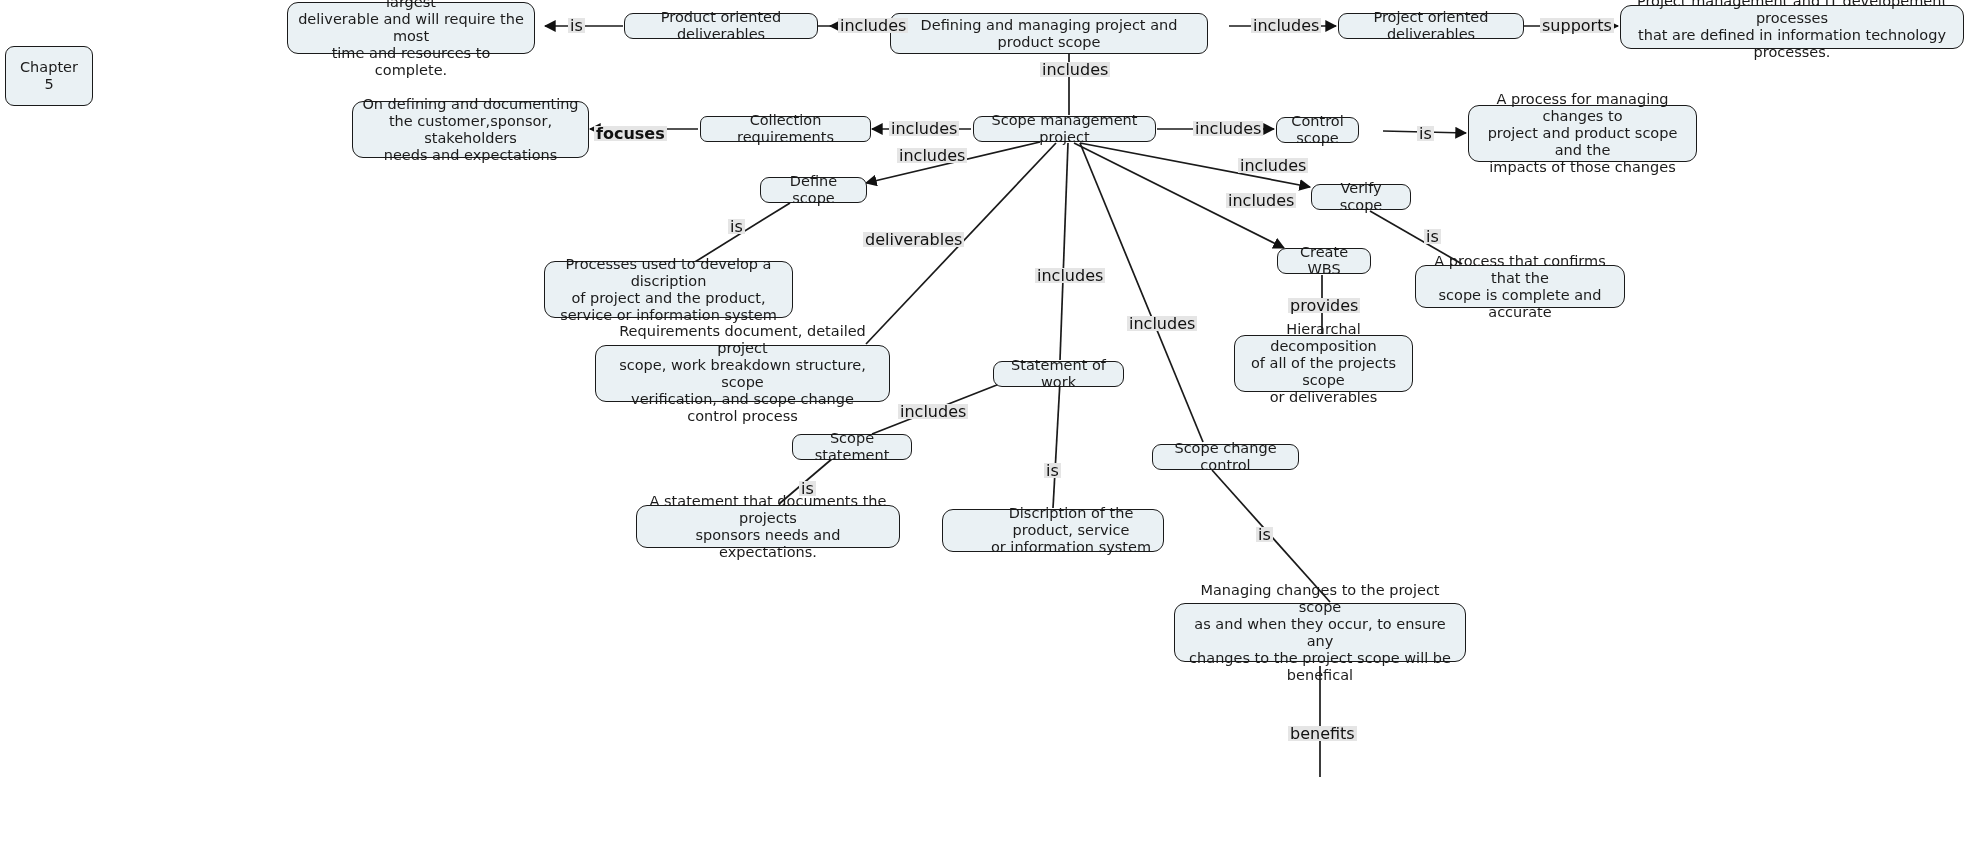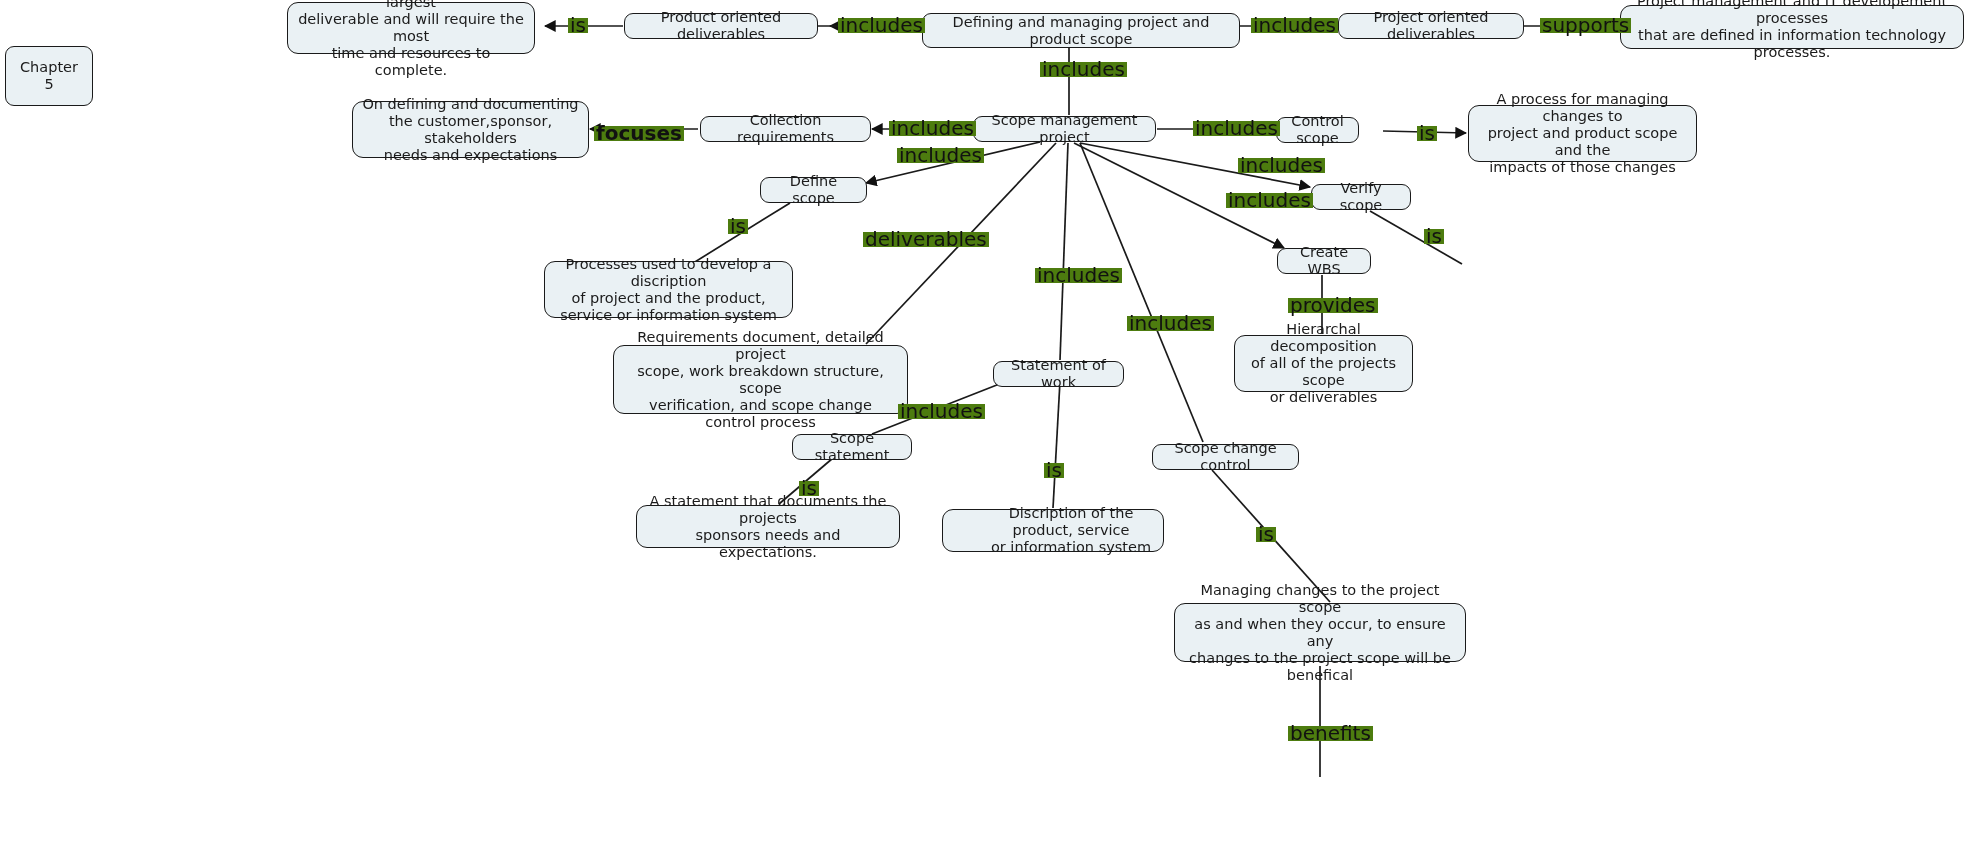--- a/index.html
+++ b/index.html
@@ -37,24 +37,24 @@
     display: flex;
     align-items: center;
     justify-content: center;
     padding: 4px 8px;
     white-space: pre-line;
     z-index: 3;
   }
   .node.tall { border-radius: 11px; }
   .edge-label {
     position: absolute;
-    font-size: 20px;
+    font-size: 16px;
     line-height: 15px;
     color: #111;
-    background: #4d7c0f;
+    background: #e5e5e5;
     padding: 0 2px;
     white-space: nowrap;
     z-index: 4;
   }
 </style>
 </head>
 <body>
 
 <div id="canvas">
 
@@ -122,40 +122,40 @@
   <div class="node tall" style="left:287px; top:2px; width:248px; height:52px;">
     <span>Application system will be the largest
 deliverable and will require the most
 time and resources to complete.</span>
   </div>
 
   <div class="node" style="left:624px; top:13px; width:194px; height:26px;">
     <span>Product oriented deliverables</span>
   </div>
 
-  <div class="node" style="left:922px; top:13px; width:318px; height:35px;">
+  <div class="node" style="left:890px; top:13px; width:318px; height:41px;">
     <span>Defining and managing project and product scope</span>
   </div>
 
   <div class="node" style="left:1338px; top:13px; width:186px; height:26px;">
     <span>Project oriented deliverables</span>
   </div>
 
   <div class="node tall" style="left:1620px; top:5px; width:344px; height:44px;">
     <span>Project management and IT developement processes
 that are defined in information technology processes.</span>
   </div>
 
   <div class="node tall" style="left:352px; top:101px; width:237px; height:57px;">
     <span>On defining and documenting
 the customer,sponsor, stakeholders
 needs and expectations</span>
   </div>
 
-  <div class="node" style="left:700px; top:116px; width:171px; height:26px;">
+  <div class="node" style="left:700px; top:116px; width:171px; height:26px;border-radius:7px;">
     <span>Collection requirements</span>
   </div>
 
   <div class="node" style="left:973px; top:116px; width:183px; height:26px;">
     <span>Scope management project</span>
   </div>
 
   <div class="node" style="left:1276px; top:117px; width:83px; height:26px;">
     <span>Control scope</span>
   </div>
@@ -177,22 +177,26 @@
   <div class="node tall" style="left:544px; top:261px; width:249px; height:57px;">
     <span>Processes used to develop a discription
 of project and the product,
 service or information system</span>
   </div>
 
   <div class="node" style="left:1277px; top:248px; width:94px; height:26px;">
     <span>Create WBS</span>
   </div>
 
-
-  <div class="node tall" style="left:613px; top:345px; width:295px; height:69px;">
+  <div class="node tall" style="left:1415px; top:265px; width:210px; height:43px;">
+    <span>A process that confirms that the
+scope is complete and accurate</span>
+  </div>
+
+  <div class="node tall" style="left:595px; top:345px; width:295px; height:57px;">
     <span>Requirements document, detailed project
 scope, work breakdown structure, scope
 verification, and scope change control process</span>
   </div>
 
   <div class="node tall" style="left:1234px; top:335px; width:179px; height:57px;">
     <span>Hierarchal decomposition
 of all of the projects scope
 or deliverables</span>
   </div>

